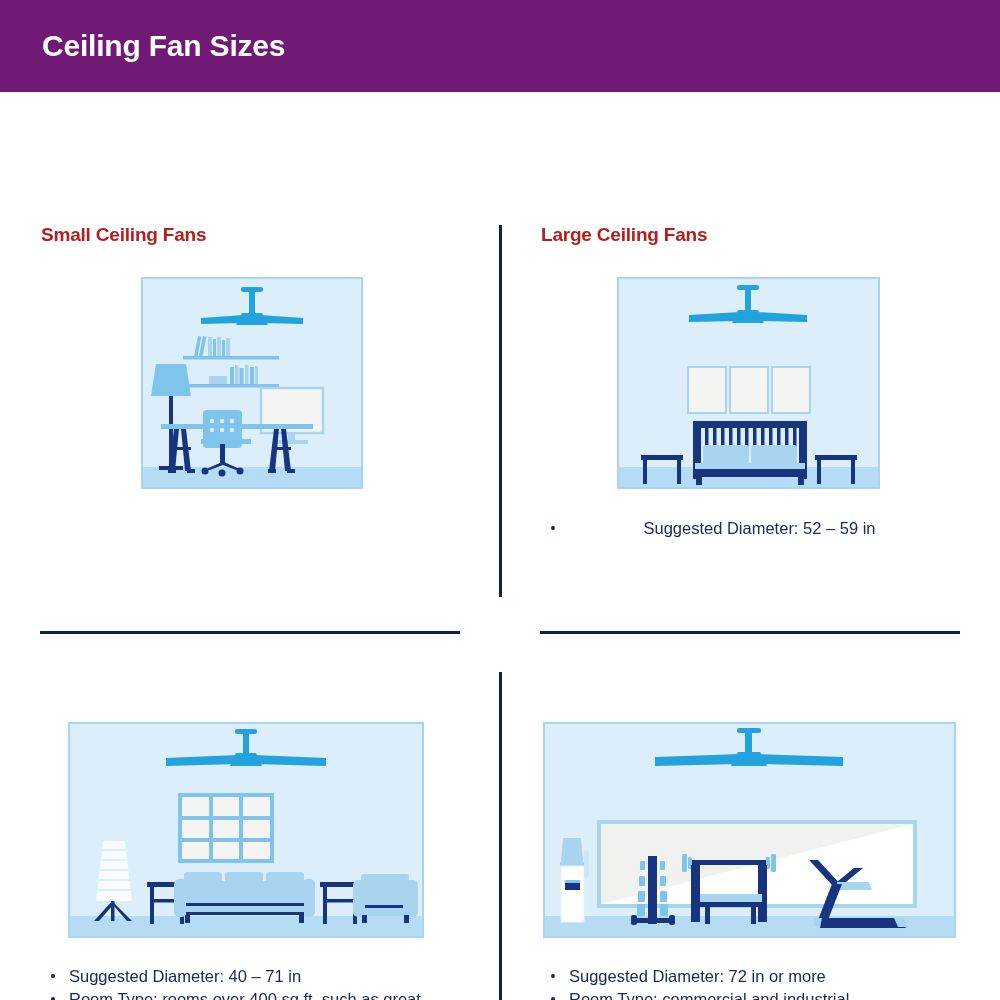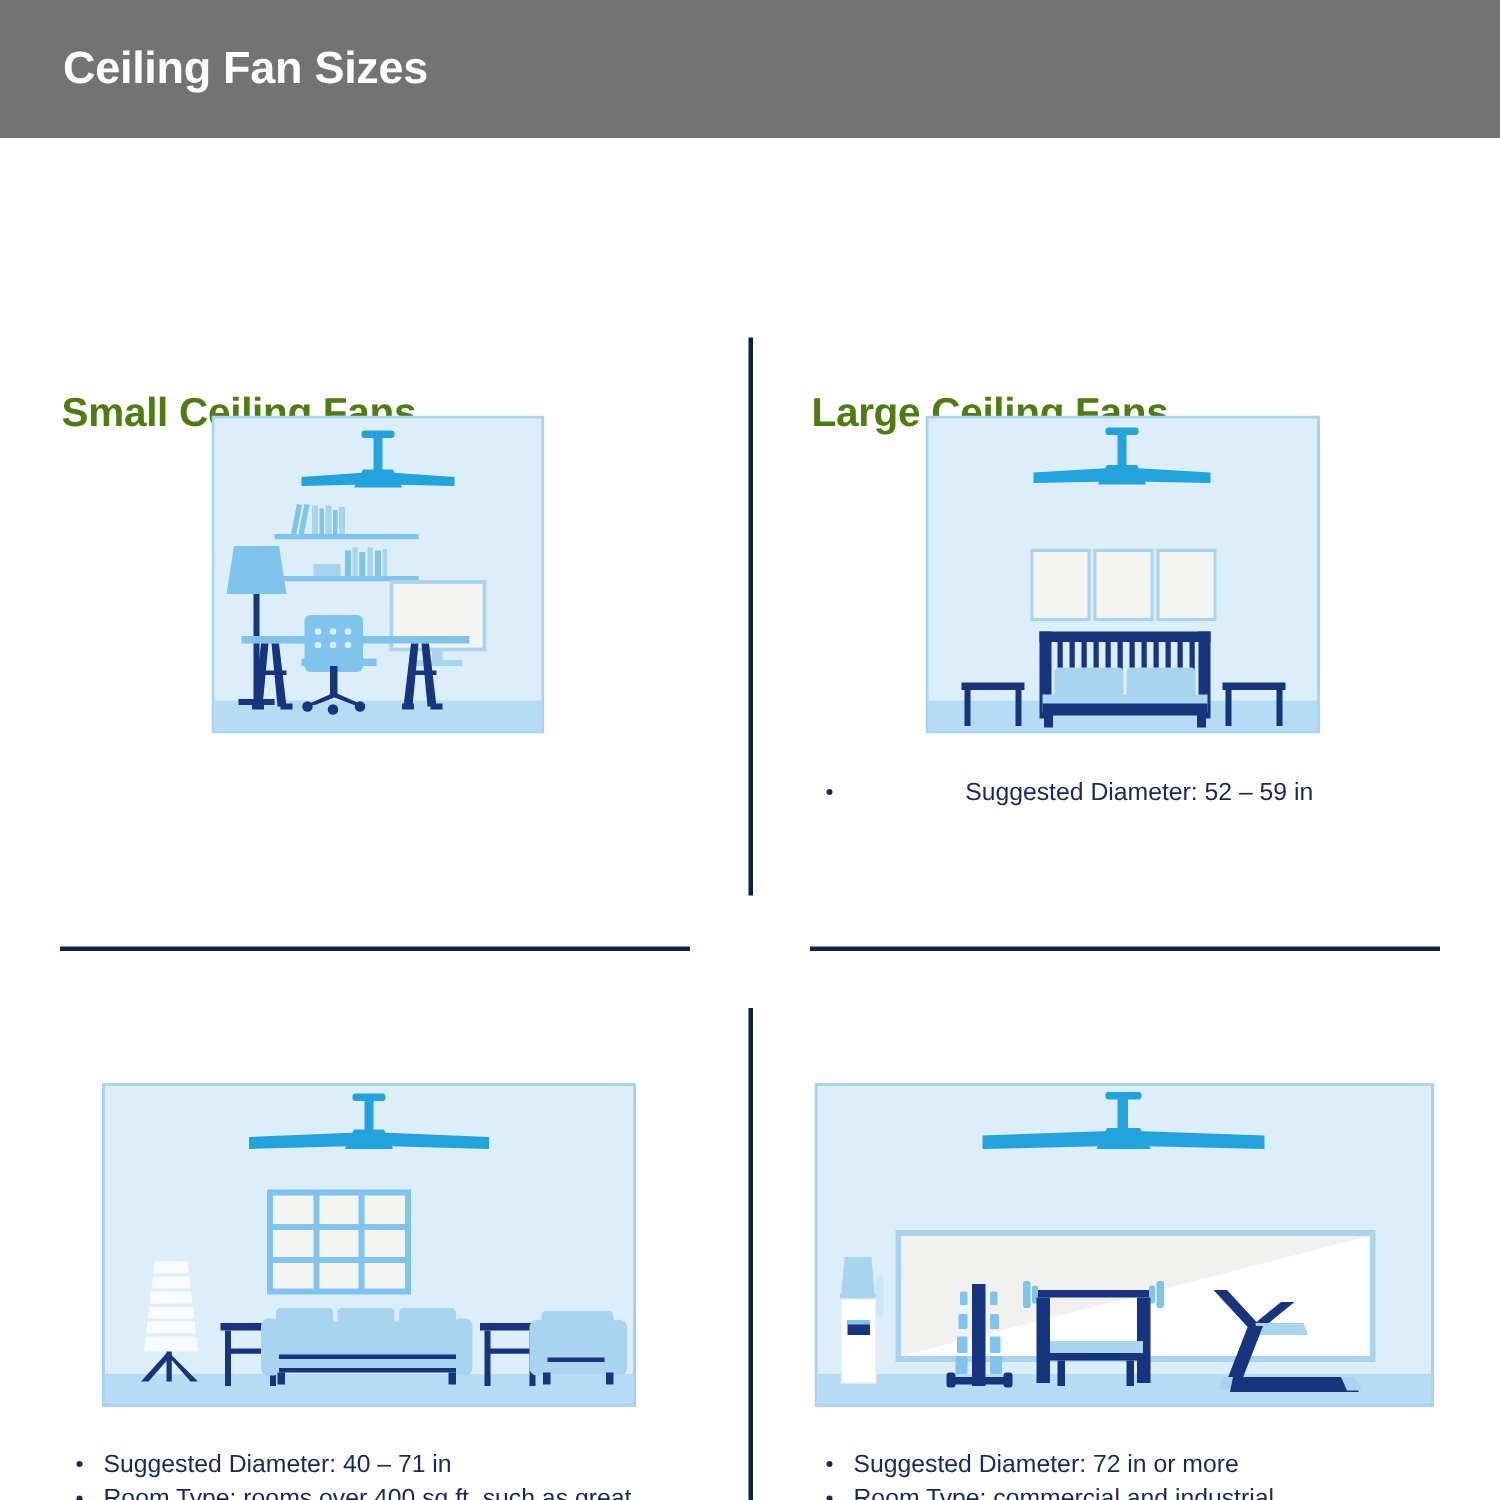--- a/index.html
+++ b/index.html
@@ -7,21 +7,21 @@
   body {
     width: 1000px; height: 1000px;
     background: #ffffff;
     font-family: "Liberation Sans", sans-serif;
     overflow: hidden;
   }
 
   
   .header {
     width: 1000px; height: 92px;
-    background: #737373;
+    background: #701a75;
     display: flex; align-items: center;
   }
   .header-title {
     color: #ffffff;
     font-size: 30px;
     font-weight: bold;
     letter-spacing: -0.2px;
     padding-left: 42px;
   }
 
@@ -42,27 +42,26 @@
   }
   .v-div-top { left: 499px; top: 133px; height: 372px; }
   .v-div-bot { left: 499px; top: 580px; height: 372px; }
   .h-div {
     position: absolute; height: 3px; background: #0b2349; top: 539px;
   }
   .h-div-left  { left: 40px;  width: 420px; }
   .h-div-right { left: 540px; width: 420px; }
 
   .quad-title {
-    color: #4d7c0f;
-    font-size: 27px;
+    color: #b91c1c;
+    font-size: 19px;
     font-weight: bold;
     letter-spacing: -0.2px;
     position: absolute;
     white-space: nowrap;
-    margin-top: 36px;
   }
   .q-tl .quad-title, .q-bl .quad-title { left: 41px; }
   .q-tr .quad-title, .q-br .quad-title { left: 41px; }
   .q-tl .quad-title { top: 40px; }
   .q-tr .quad-title { top: 40px; }
   .q-bl .quad-title { top: 40px; }
   .q-br .quad-title { top: 40px; }
 
   .art-wrap { position: absolute; }
   .art-wrap svg { display: block; }

